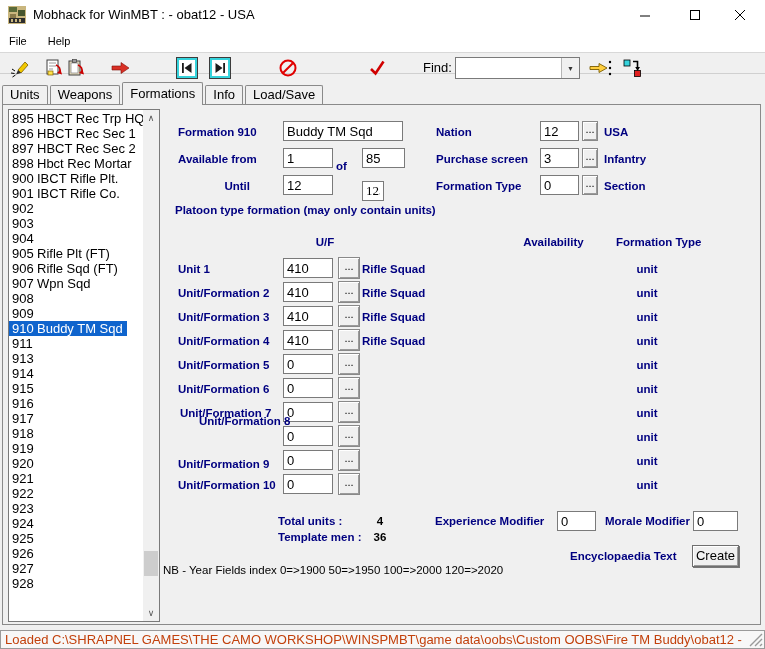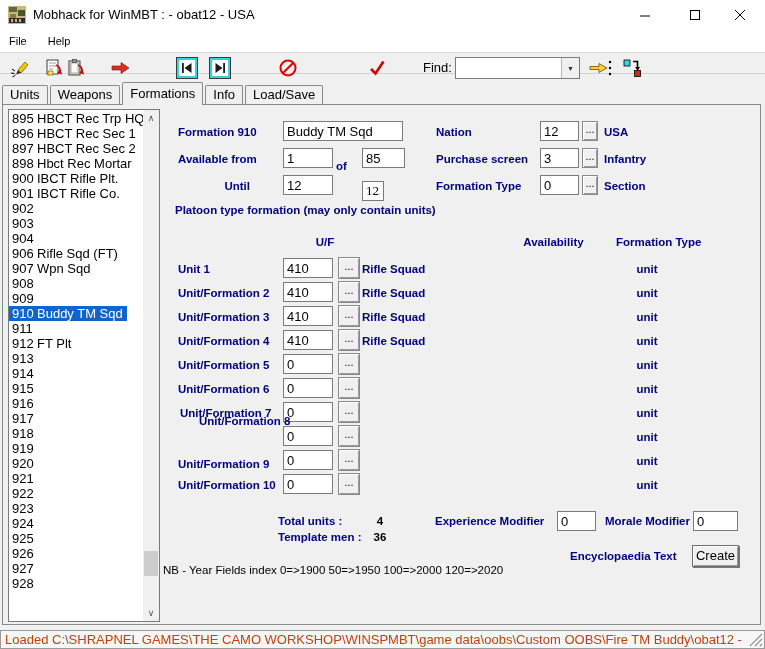--- a/index.html
+++ b/index.html
@@ -173,27 +173,27 @@
     <div class="list-items" id="list-items">
         <div class="list-item"><span class="item-inner"><span class="num">895</span><span>HBCT Rec Trp HQ</span></span></div>
         <div class="list-item"><span class="item-inner"><span class="num">896</span><span>HBCT Rec Sec 1</span></span></div>
         <div class="list-item"><span class="item-inner"><span class="num">897</span><span>HBCT Rec Sec 2</span></span></div>
         <div class="list-item"><span class="item-inner"><span class="num">898</span><span>Hbct Rec Mortar</span></span></div>
         <div class="list-item"><span class="item-inner"><span class="num">900</span><span>IBCT Rifle Plt.</span></span></div>
         <div class="list-item"><span class="item-inner"><span class="num">901</span><span>IBCT Rifle Co.</span></span></div>
         <div class="list-item"><span class="item-inner"><span class="num">902</span><span></span></span></div>
         <div class="list-item"><span class="item-inner"><span class="num">903</span><span></span></span></div>
         <div class="list-item"><span class="item-inner"><span class="num">904</span><span></span></span></div>
+        <div class="list-item"><span class="item-inner"><span class="num">905</span><span>Rifle Plt (FT)</span></span></div>
         <div class="list-item"><span class="item-inner"><span class="num">906</span><span>Rifle Sqd (FT)</span></span></div>
         <div class="list-item"><span class="item-inner"><span class="num">907</span><span>Wpn Sqd</span></span></div>
         <div class="list-item"><span class="item-inner"><span class="num">908</span><span></span></span></div>
         <div class="list-item"><span class="item-inner"><span class="num">909</span><span></span></span></div>
         <div class="list-item"><span class="item-inner sel"><span class="num">910</span><span>Buddy TM Sqd</span></span></div>
         <div class="list-item"><span class="item-inner"><span class="num">911</span><span></span></span></div>
-        <div class="list-item"><span class="item-inner"><span class="num">912</span><span>FT Plt</span></span></div>
         <div class="list-item"><span class="item-inner"><span class="num">913</span><span></span></span></div>
         <div class="list-item"><span class="item-inner"><span class="num">914</span><span></span></span></div>
         <div class="list-item"><span class="item-inner"><span class="num">915</span><span></span></span></div>
         <div class="list-item"><span class="item-inner"><span class="num">916</span><span></span></span></div>
         <div class="list-item"><span class="item-inner"><span class="num">917</span><span></span></span></div>
         <div class="list-item"><span class="item-inner"><span class="num">918</span><span></span></span></div>
         <div class="list-item"><span class="item-inner"><span class="num">919</span><span></span></span></div>
         <div class="list-item"><span class="item-inner"><span class="num">920</span><span></span></span></div>
         <div class="list-item"><span class="item-inner"><span class="num">921</span><span></span></span></div>
         <div class="list-item"><span class="item-inner"><span class="num">922</span><span></span></span></div>

